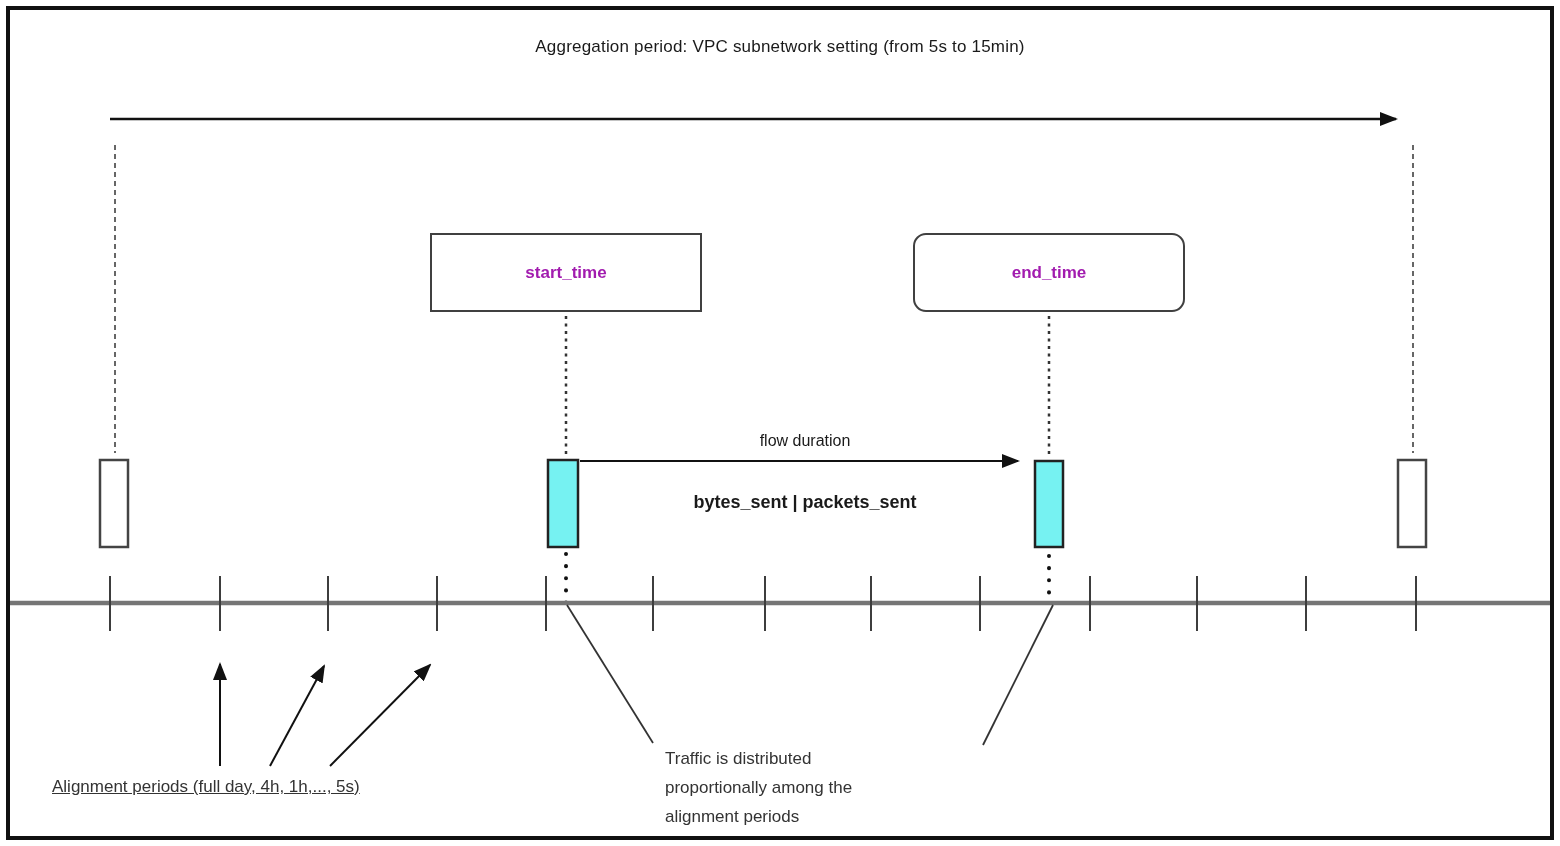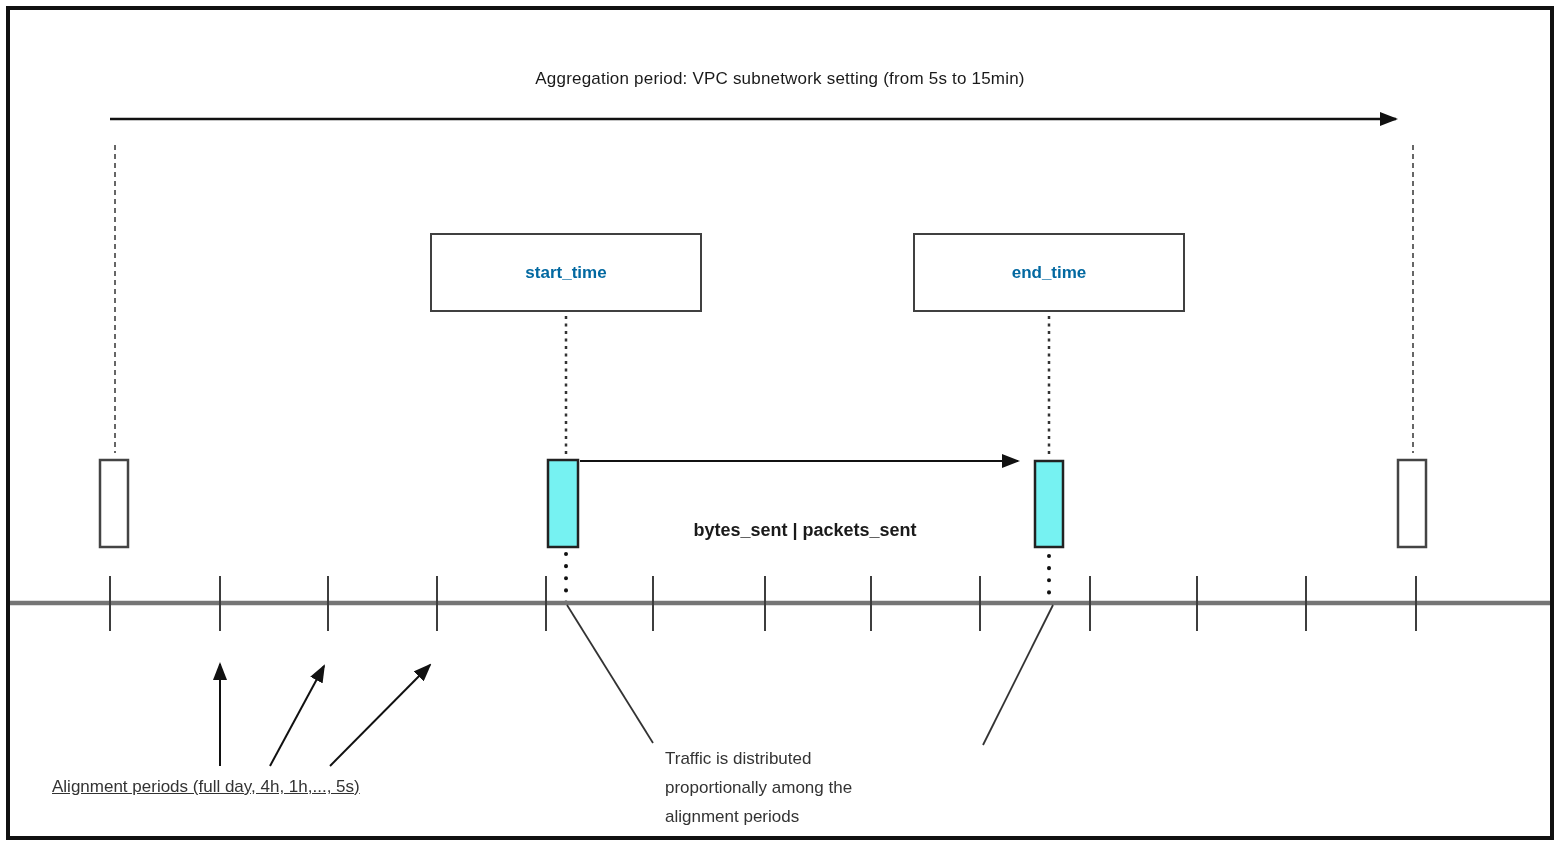--- a/index.html
+++ b/index.html
@@ -5,29 +5,28 @@
   html,body{margin:0;padding:0;background:#e9e9e9;}
   #canvas{
     position:relative;width:1560px;height:846px;background:#ffffff;
     font-family:"Liberation Sans", sans-serif;color:#222;overflow:hidden;
   }
   .frame{position:absolute;left:6px;top:6px;right:6px;bottom:6px;border:4px solid #111;}
   .abs{position:absolute;}
   .title{
     left:0;right:0;top:37px;text-align:center;font-size:17px;color:#1a1a1a;
     letter-spacing:.2px;
-    margin-top:32px;
   }
   .time-box{
     width:272px;height:79px;border:2px solid #404040;background:#fff;
     display:flex;align-items:center;justify-content:center;
-    font-weight:bold;font-size:17px;color:#0369a1;box-sizing:border-box;
+    font-weight:bold;font-size:17px;color:#a21caf;box-sizing:border-box;
   }
   .flow-label{left:655px;top:432px;width:300px;text-align:center;font-size:16px;color:#1a1a1a;}
-  .metrics-label{left:605px;top:520px;width:400px;text-align:center;font-size:18px;font-weight:bold;color:#1a1a1a;}
+  .metrics-label{left:605px;top:492px;width:400px;text-align:center;font-size:18px;font-weight:bold;color:#1a1a1a;}
   .align-label{left:52px;top:777px;font-size:17px;color:#333;text-decoration:underline;}
   .traffic-label{
     left:665px;top:744px;width:300px;font-size:17px;color:#333;
     line-height:29px;white-space:pre-line;
   }
   svg.layer{position:absolute;left:0;top:0;}
   #ticks line{stroke:#3d3d3d;stroke-width:2;}
 </style>
 </head>
 <body>
@@ -85,23 +84,24 @@
     <line x1="1053" y1="605" x2="983" y2="745" stroke="#333" stroke-width="1.8"></line>
 
     <line x1="220" y1="766" x2="220" y2="664" stroke="#111" stroke-width="2" marker-end="url(#arrow)"></line>
     <line x1="270" y1="766" x2="324" y2="666" stroke="#111" stroke-width="2" marker-end="url(#arrow)"></line>
     <line x1="330" y1="766" x2="430" y2="665" stroke="#111" stroke-width="2" marker-end="url(#arrow)"></line>
   </svg>
 
   <div class="abs time-box" style="left:430px;top:233px;">
     <span>start_time</span>
   </div>
-  <div class="abs time-box" style="left:913px;top:233px;">
+  <div class="abs time-box" style="left:913px;top:233px;border-radius:13px;">
     <span>end_time</span>
   </div>
 
+  <div class="abs flow-label">flow duration</div>
   <div class="abs metrics-label">bytes_sent | packets_sent</div>
   <div class="abs align-label">Alignment periods (full day, 4h, 1h,..., 5s)</div>
   <div class="abs traffic-label">Traffic is distributed
 proportionally among the
 alignment periods</div>
 
 </div>
 
 </body></html>

